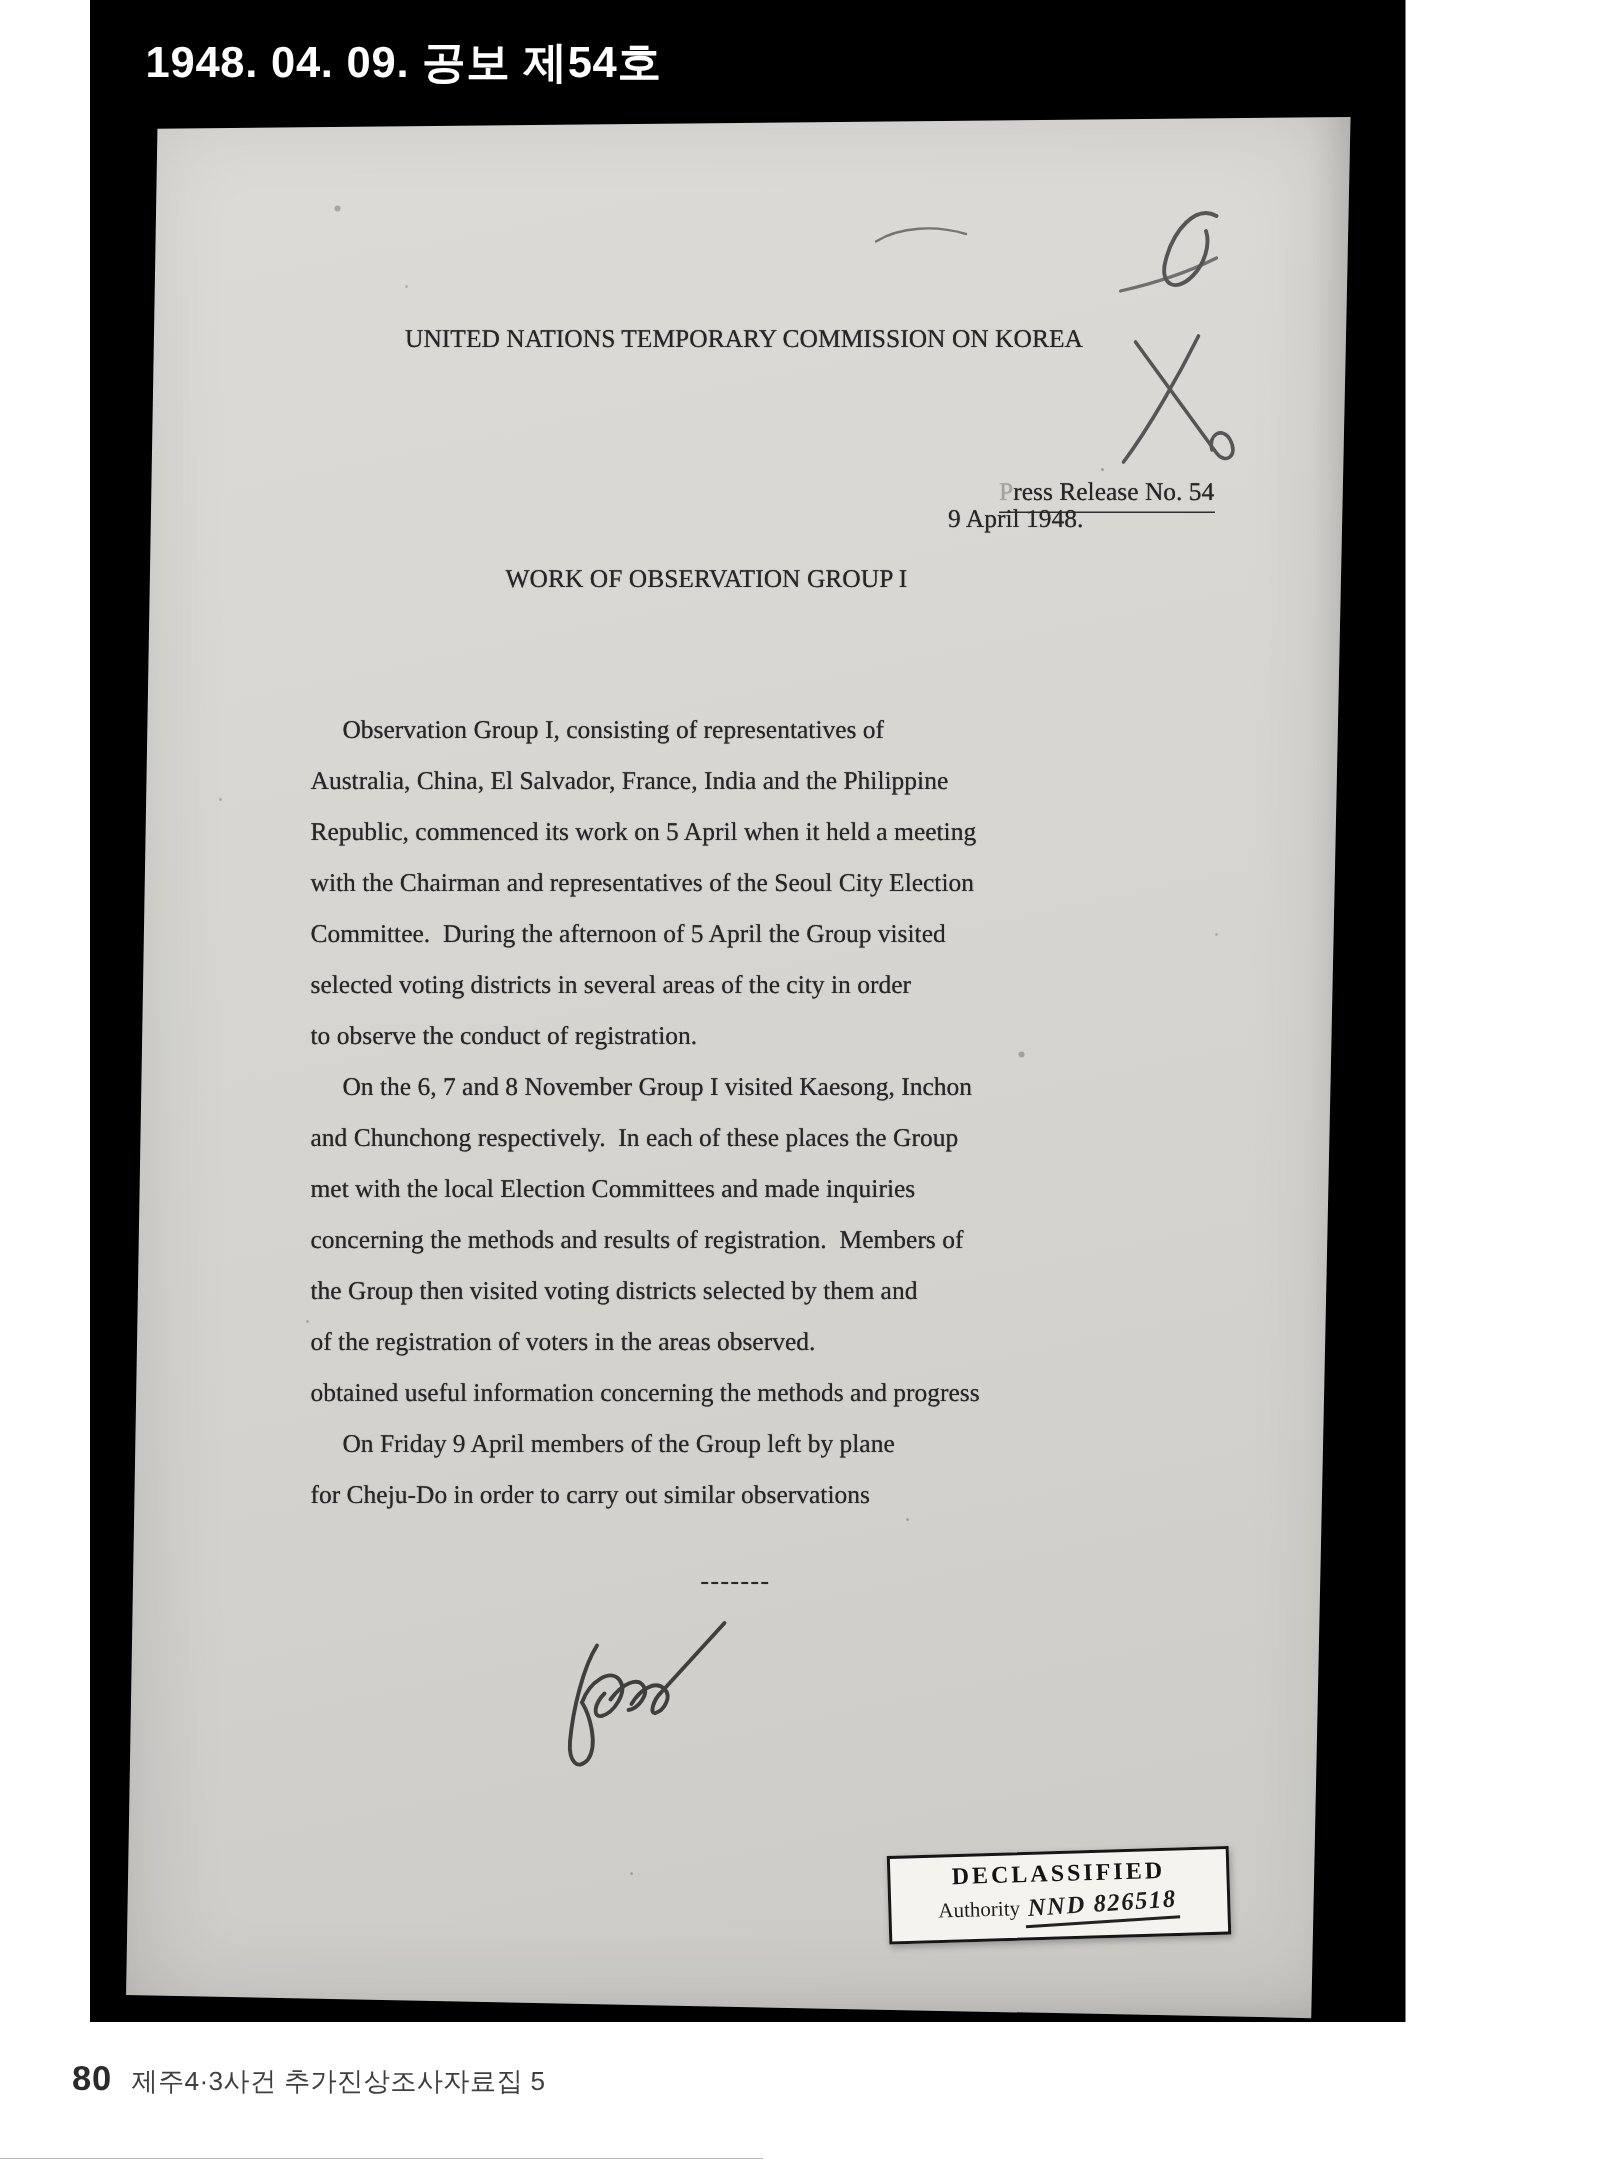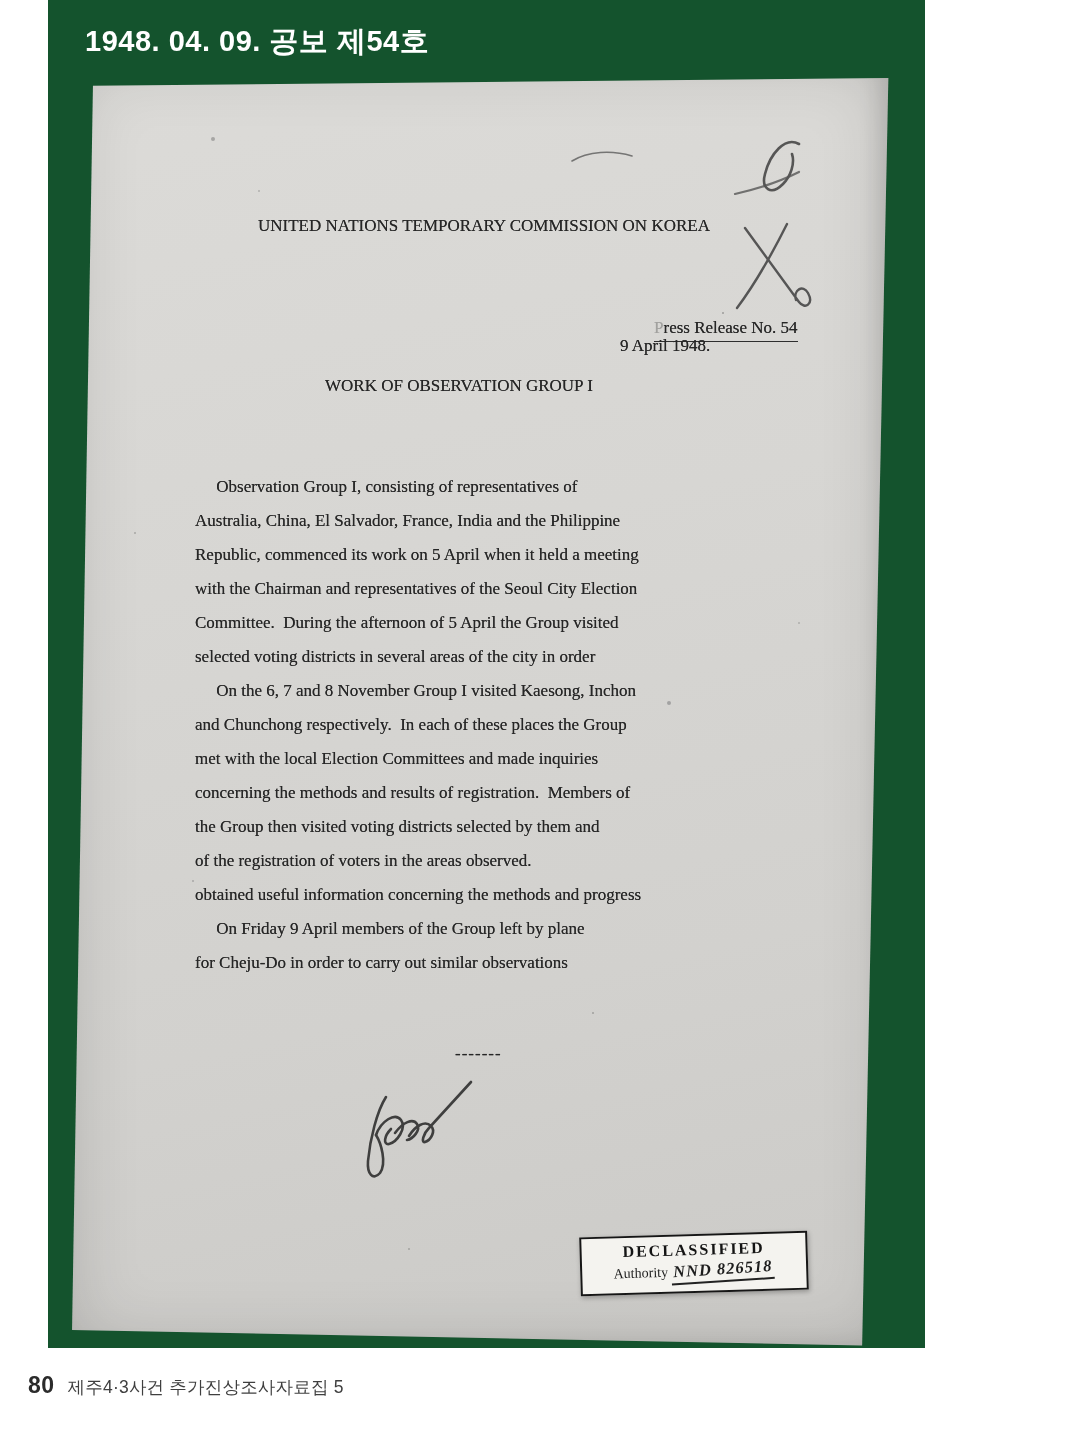--- a/index.html
+++ b/index.html
@@ -1,21 +1,21 @@
 <!DOCTYPE html>
 <html><head>
 <meta charset="utf-8">
 <style>
   html,body{margin:0;padding:0;}
   body{width:1080px;height:1439px;background:#ffffff;overflow:hidden;
        font-family:"Liberation Sans",sans-serif;position:relative;}
   .page{position:absolute;inset:0;width:1080px;height:1439px;background:#ffffff;}
 
   
-  .scan{position:absolute;left:48px;top:0;width:877px;height:1348px;background:#14532d;overflow:hidden;}
+  .scan{position:absolute;left:60px;top:0;width:877px;height:1348px;background:#000000;overflow:hidden;}
 
   .scan-header{position:absolute;left:37px;top:22px;color:#ffffff;
        font-family:"Liberation Sans",sans-serif;font-weight:700;font-size:29px;letter-spacing:.5px;}
 
   
   .paper{position:absolute;left:22px;top:60px;width:820px;height:1288px;
        background:linear-gradient(168deg,#dcdbd8 0%,#d7d6d3 38%,#d2d1ce 70%,#cbcac7 100%);
        clip-path:polygon(2.8% 2.0%, 99.8% 1.4%, 96.6% 99.8%, 0.25% 98.6%);
        box-shadow:inset 0 0 70px rgba(0,0,0,.16), inset -10px 0 22px rgba(0,0,0,.12);
        color:#262626;}
@@ -51,21 +51,21 @@
 
   .specks{position:absolute;left:0;top:0;width:2px;height:2px;border-radius:50%;opacity:.65;
        box-shadow:142px 78px 0 1px #8a8a88, 188px 130px 0 0 #9a9a98,
                   652px 252px 0 0 #7e7e7c, 64px 472px 0 0 #8f8f8d,
                   598px 642px 0 1px #88888a, 122px 820px 0 0 #909090,
                   522px 952px 0 0 #868684, 728px 562px 0 0 #9b9b99,
                   338px 1188px 0 0 #8c8c8a;background:#8a8a88;}
 
   
   .footer{position:absolute;left:0;top:1348px;width:1080px;height:91px;background:#ffffff;
-       display:flex;align-items:baseline;padding-left:28px;box-sizing:border-box;padding-top:24px;}
+       display:flex;align-items:baseline;padding-left:48px;box-sizing:border-box;padding-top:24px;}
   .pagenum{font-size:23px;font-weight:700;color:#2b2b2b;letter-spacing:.5px;}
   .booktitle{font-size:17.5px;color:#3f3f3f;margin-left:13px;letter-spacing:.2px;}
 </style>
 </head>
 <body>
 
 <div class="page">
 
   <div class="scan">
 
@@ -98,20 +98,21 @@
 
       <div class="tw doc-heading">WORK OF OBSERVATION GROUP I</div>
 
       <div class="body-text">
         <div class="tw bl">     Observation Group I, consisting of representatives of</div>
         <div class="tw bl">Australia, China, El Salvador, France, India and the Philippine</div>
         <div class="tw bl">Republic, commenced its work on 5 April when it held a meeting</div>
         <div class="tw bl">with the Chairman and representatives of the Seoul City Election</div>
         <div class="tw bl">Committee.  During the afternoon of 5 April the Group visited</div>
         <div class="tw bl">selected voting districts in several areas of the city in order</div>
+        <div class="tw bl">to observe the conduct of registration.</div>
         <div class="tw bl">     On the 6, 7 and 8 November Group I visited Kaesong, Inchon</div>
         <div class="tw bl">and Chunchong respectively.  In each of these places the Group</div>
         <div class="tw bl">met with the local Election Committees and made inquiries</div>
         <div class="tw bl">concerning the methods and results of registration.  Members of</div>
         <div class="tw bl">the Group then visited voting districts selected by them and</div>
         <div class="tw bl">of the registration of voters in the areas observed.</div>
         <div class="tw bl">obtained useful information concerning the methods and progress</div>
         <div class="tw bl">     On Friday 9 April members of the Group left by plane</div>
         <div class="tw bl">for Cheju-Do in order to carry out similar observations</div>
       </div>

